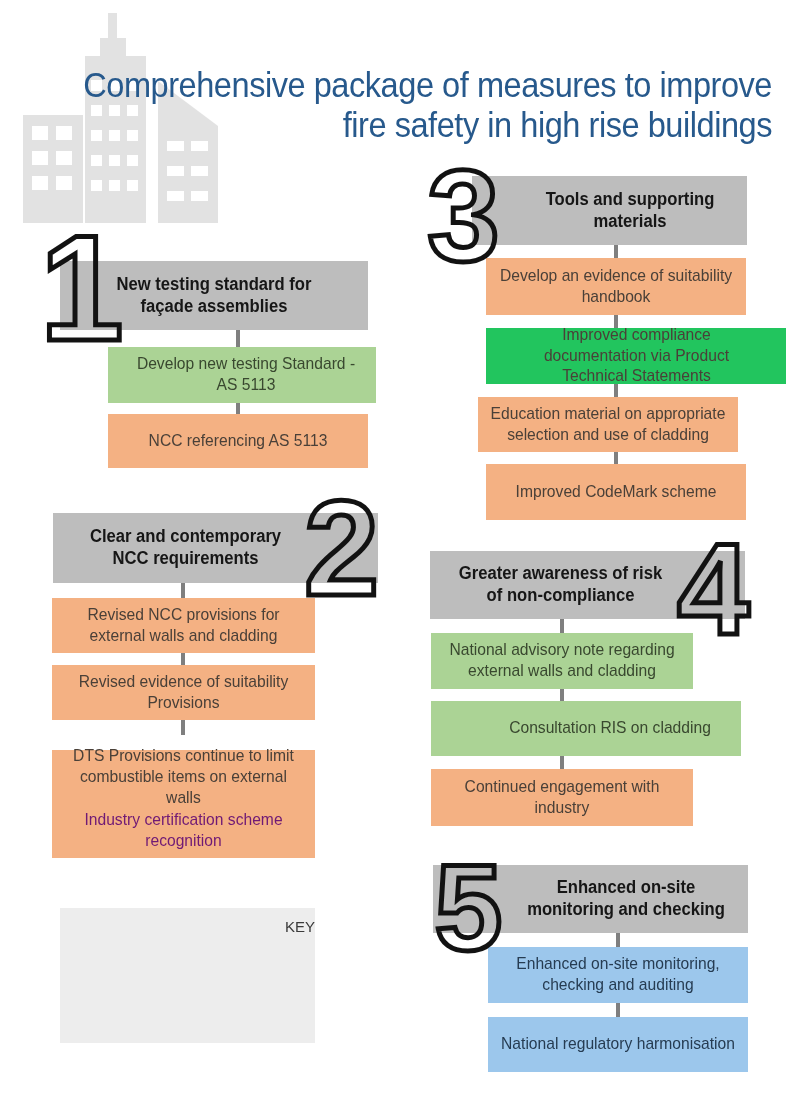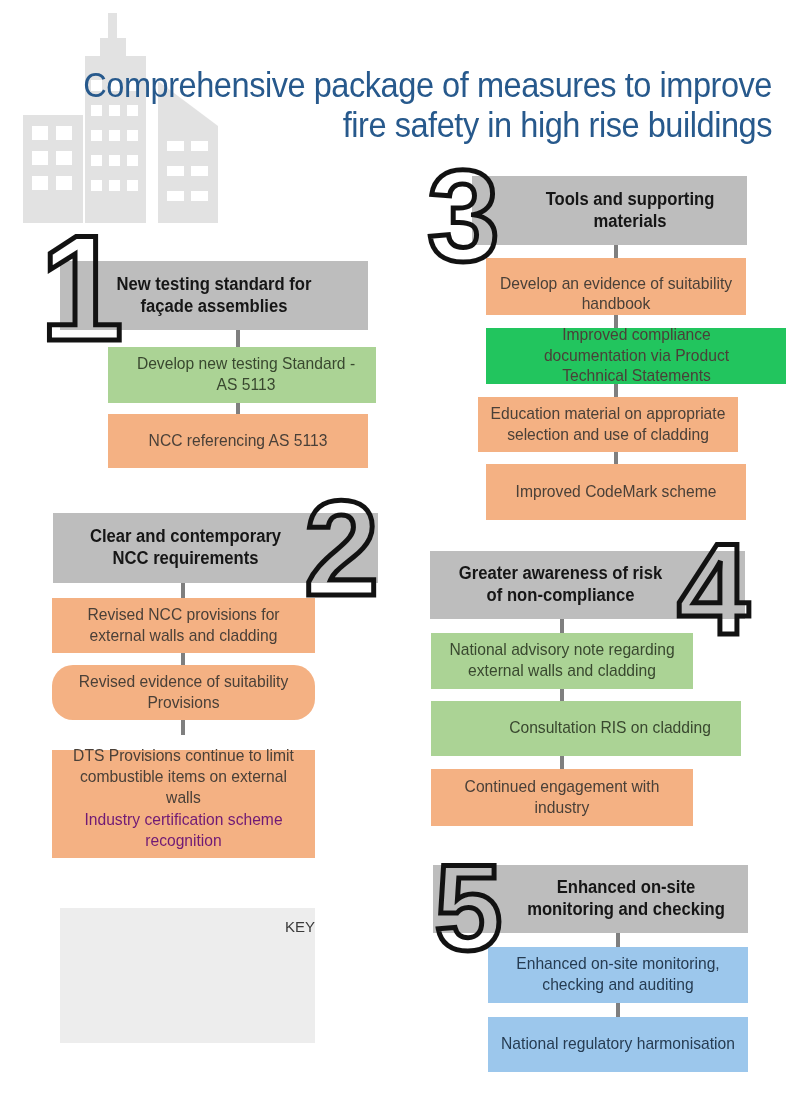--- a/index.html
+++ b/index.html
@@ -90,40 +90,40 @@
   <div>
     <div class="sec-header" style="left:53px;top:513px;width:325px;height:70px">
       <span class="hb" style="width:215px;margin-right:60px">Clear and contemporary NCC requirements</span>
     </div>
     <div class="digit" style="left:300px;top:481px;width:80px;font-size:135px">2</div>
     <div class="conn" style="left:181px;top:583px;height:15px"></div>
     <div class="box" style="left: 52px; top: 598px; width: 263px; height: 55px; background-color: rgb(244, 177, 131); color: rgb(74, 64, 56);">
       <span class="btext">Revised NCC provisions for external walls and cladding</span>
     </div>
     <div class="conn" style="left:181px;top:653px;height:12px"></div>
-    <div class="box" style="left: 52px; top: 665px; width: 263px; height: 55px; background-color: rgb(244, 177, 131); color: rgb(74, 64, 56); border-radius: 21px;">
+    <div class="box" style="left: 52px; top: 665px; width: 263px; height: 55px; background-color: rgb(244, 177, 131); color: rgb(74, 64, 56);">
       <span class="btext">Revised evidence of suitability Provisions</span>
     </div>
     <div class="conn" style="left:181px;top:720px;height:15px"></div>
     <div class="box" style="left: 52px; top: 735px; width: 263px; height: 55px; background-color: rgb(244, 177, 131); color: rgb(74, 64, 56); margin-top: 15px;">
       <span class="btext">DTS Provisions continue to limit combustible items on external walls</span>
     </div>
     <div class="conn" style="left:181px;top:790px;height:13px"></div>
     <div class="box" style="left: 52px; top: 803px; width: 263px; height: 55px; background-color: rgb(244, 177, 131); color: #701a75;">
       <span class="btext">Industry certification scheme recognition</span>
     </div>
   </div>
 
   <div>
     <div class="digit" style="left:422px;top:151px;width:80px;font-size:130px">3</div>
     <div class="sec-header" style="left:472px;top:176px;width:275px;height:69px">
       <span class="hb" style="width:200px;margin-left:40px">Tools and supporting materials</span>
     </div>
     <div class="conn" style="left:614px;top:245px;height:13px"></div>
-    <div class="box" style="left: 486px; top: 258px; width: 260px; height: 57px; background-color: rgb(244, 177, 131); color: rgb(74, 64, 56); align-items: flex-end;">
+    <div class="box" style="left: 486px; top: 258px; width: 260px; height: 57px; background-color: rgb(244, 177, 131); color: rgb(74, 64, 56);">
       <span class="btext">Develop an evidence of suitability handbook</span>
     </div>
     <div class="conn" style="left:614px;top:315px;height:13px"></div>
     <div class="box" style="left: 486px; top: 328px; width: 300px; height: 56px; background-color: #22c55e; color: rgb(74, 64, 56);">
       <span class="btext" style="width:265px">Improved compliance documentation via Product Technical Statements</span>
     </div>
     <div class="conn" style="left:614px;top:384px;height:13px"></div>
     <div class="box" style="left: 478px; top: 397px; width: 260px; height: 55px; background-color: rgb(244, 177, 131); color: rgb(74, 64, 56);">
       <span class="btext">Education material on appropriate selection and use of cladding</span>
     </div>

